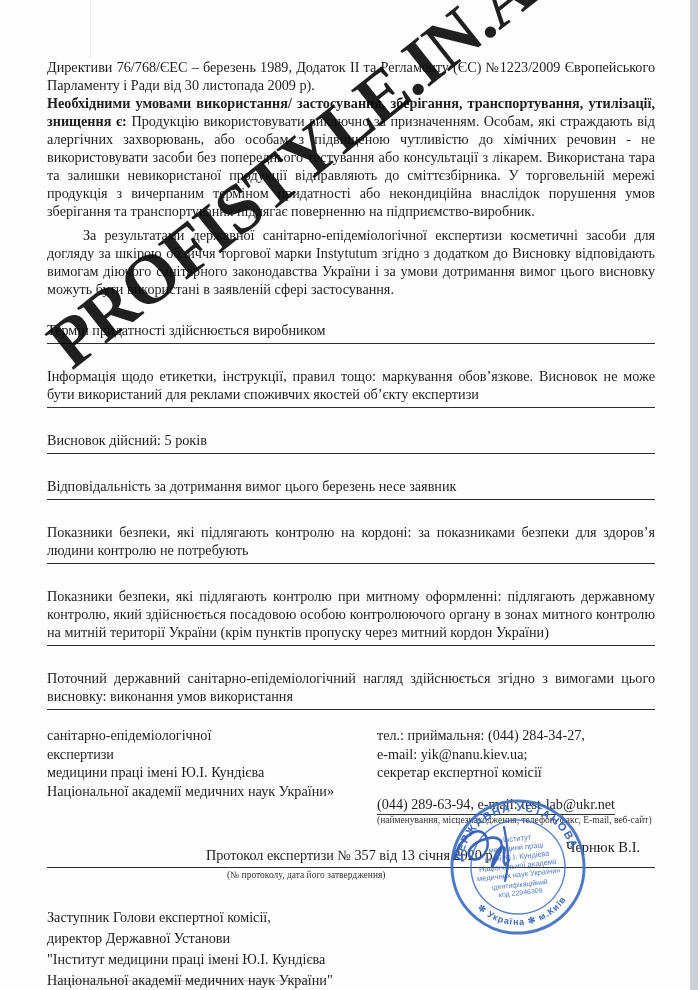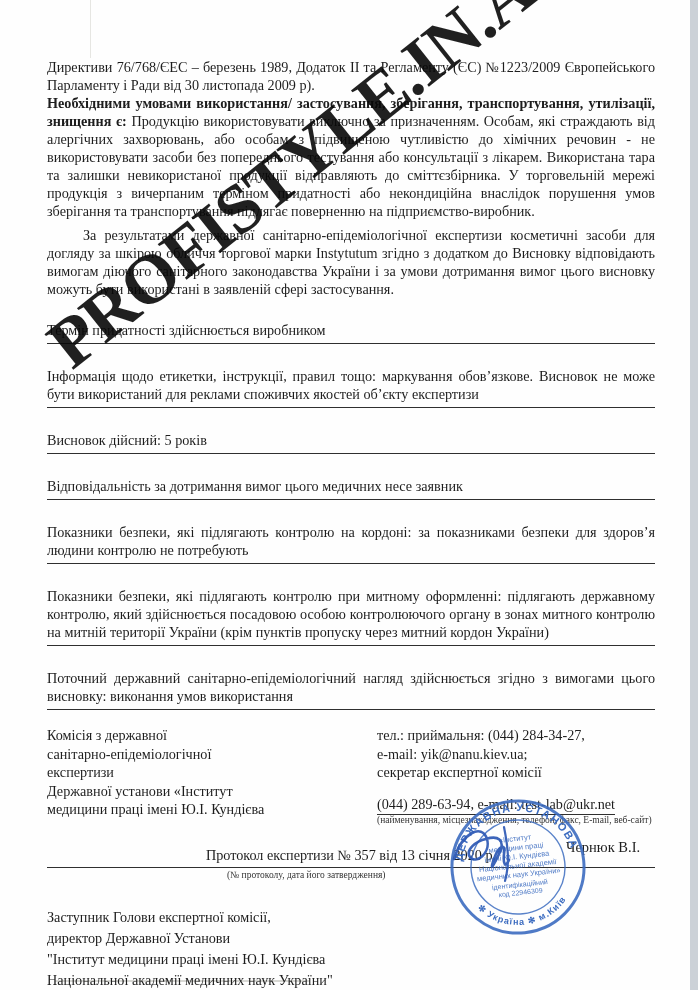--- a/index.html
+++ b/index.html
@@ -46,32 +46,31 @@
     <p>Директиви 76/768/ЄЕС – березень 1989, Додаток ІІ та Регламенту (ЄС) №1223/2009 Європейського Парламенту і Ради від 30 листопада 2009 р).</p>
 
     <p><span class="bold">Необхідними умовами використання/ застосування, зберігання, транспортування, утилізації, знищення є:</span>
       <span>Продукцію використовувати виключно за призначенням. Особам, які страждають від алергічних захворювань, або особам з підвищеною чутливістю до хімічних речовин - не використовувати засоби без попереднього тестування або консультації з лікарем. Використана тара та залишки невикористаної продукції відправляють до сміттєзбірника. У торговельній мережі продукція з вичерпаним терміном придатності або некондиційна внаслідок порушення умов зберігання та транспортування підлягає поверненню на підприємство-виробник.</span></p>
 
     <p class="indent">За результатами державної санітарно-епідеміологічної експертизи косметичні засоби для догляду за шкірою обличчя торгової марки Instytutum згідно з додатком до Висновку відповідають вимогам діючого санітарного законодавства України і за умови дотримання вимог цього висновку можуть бути використані в заявленій сфері застосування.</p>
 
     <div class="field">Термін придатності здійснюється виробником</div>
     <div class="field">Інформація щодо етикетки, інструкції, правил тощо: маркування обов’язкове. Висновок не може бути використаний для реклами споживчих якостей об’єкту експертизи</div>
     <div class="field">Висновок дійсний: 5 років</div>
-    <div class="field">Відповідальність за дотримання вимог цього медичних несе заявник</div>
+    <div class="field">Відповідальність за дотримання вимог цього березень несе заявник</div>
     <div class="field">Показники безпеки, які підлягають контролю на кордоні: за показниками безпеки для здоров’я людини контролю не потребують</div>
     <div class="field">Показники безпеки, які підлягають контролю при митному оформленні: підлягають державному контролю, який здійснюється посадовою особою контролюючого органу в зонах митного контролю на митній території України (крім пунктів пропуску через митний кордон України)</div>
     <div class="field">Поточний державний санітарно-епідеміологічний нагляд здійснюється згідно з вимогами цього висновку: виконання умов використання</div>
 
     <div class="contacts">
       <div class="left">
-        <div>Комісія з державної</div>
         <div>санітарно-епідеміологічної</div>
         <div>експертизи</div>
-        <div>Державної установи «Інститут</div>
         <div>медицини праці імені Ю.І. Кундієва</div>
+        <div>Національної академії медичних наук України»</div>
       </div>
       <div class="right">
         <div>тел.: приймальня: (044) 284-34-27,</div>
         <div>e-mail: yik@nanu.kiev.ua;</div>
         <div>секретар експертної комісії</div>
         <div class="phone-line">(044) 289-63-94, e-mail: test-lab@ukr.net</div>
         <div class="small-caption">(найменування, місцезнаходження, телефон, факс, E-mail, веб-сайт)</div>
       </div>
     </div>
 

